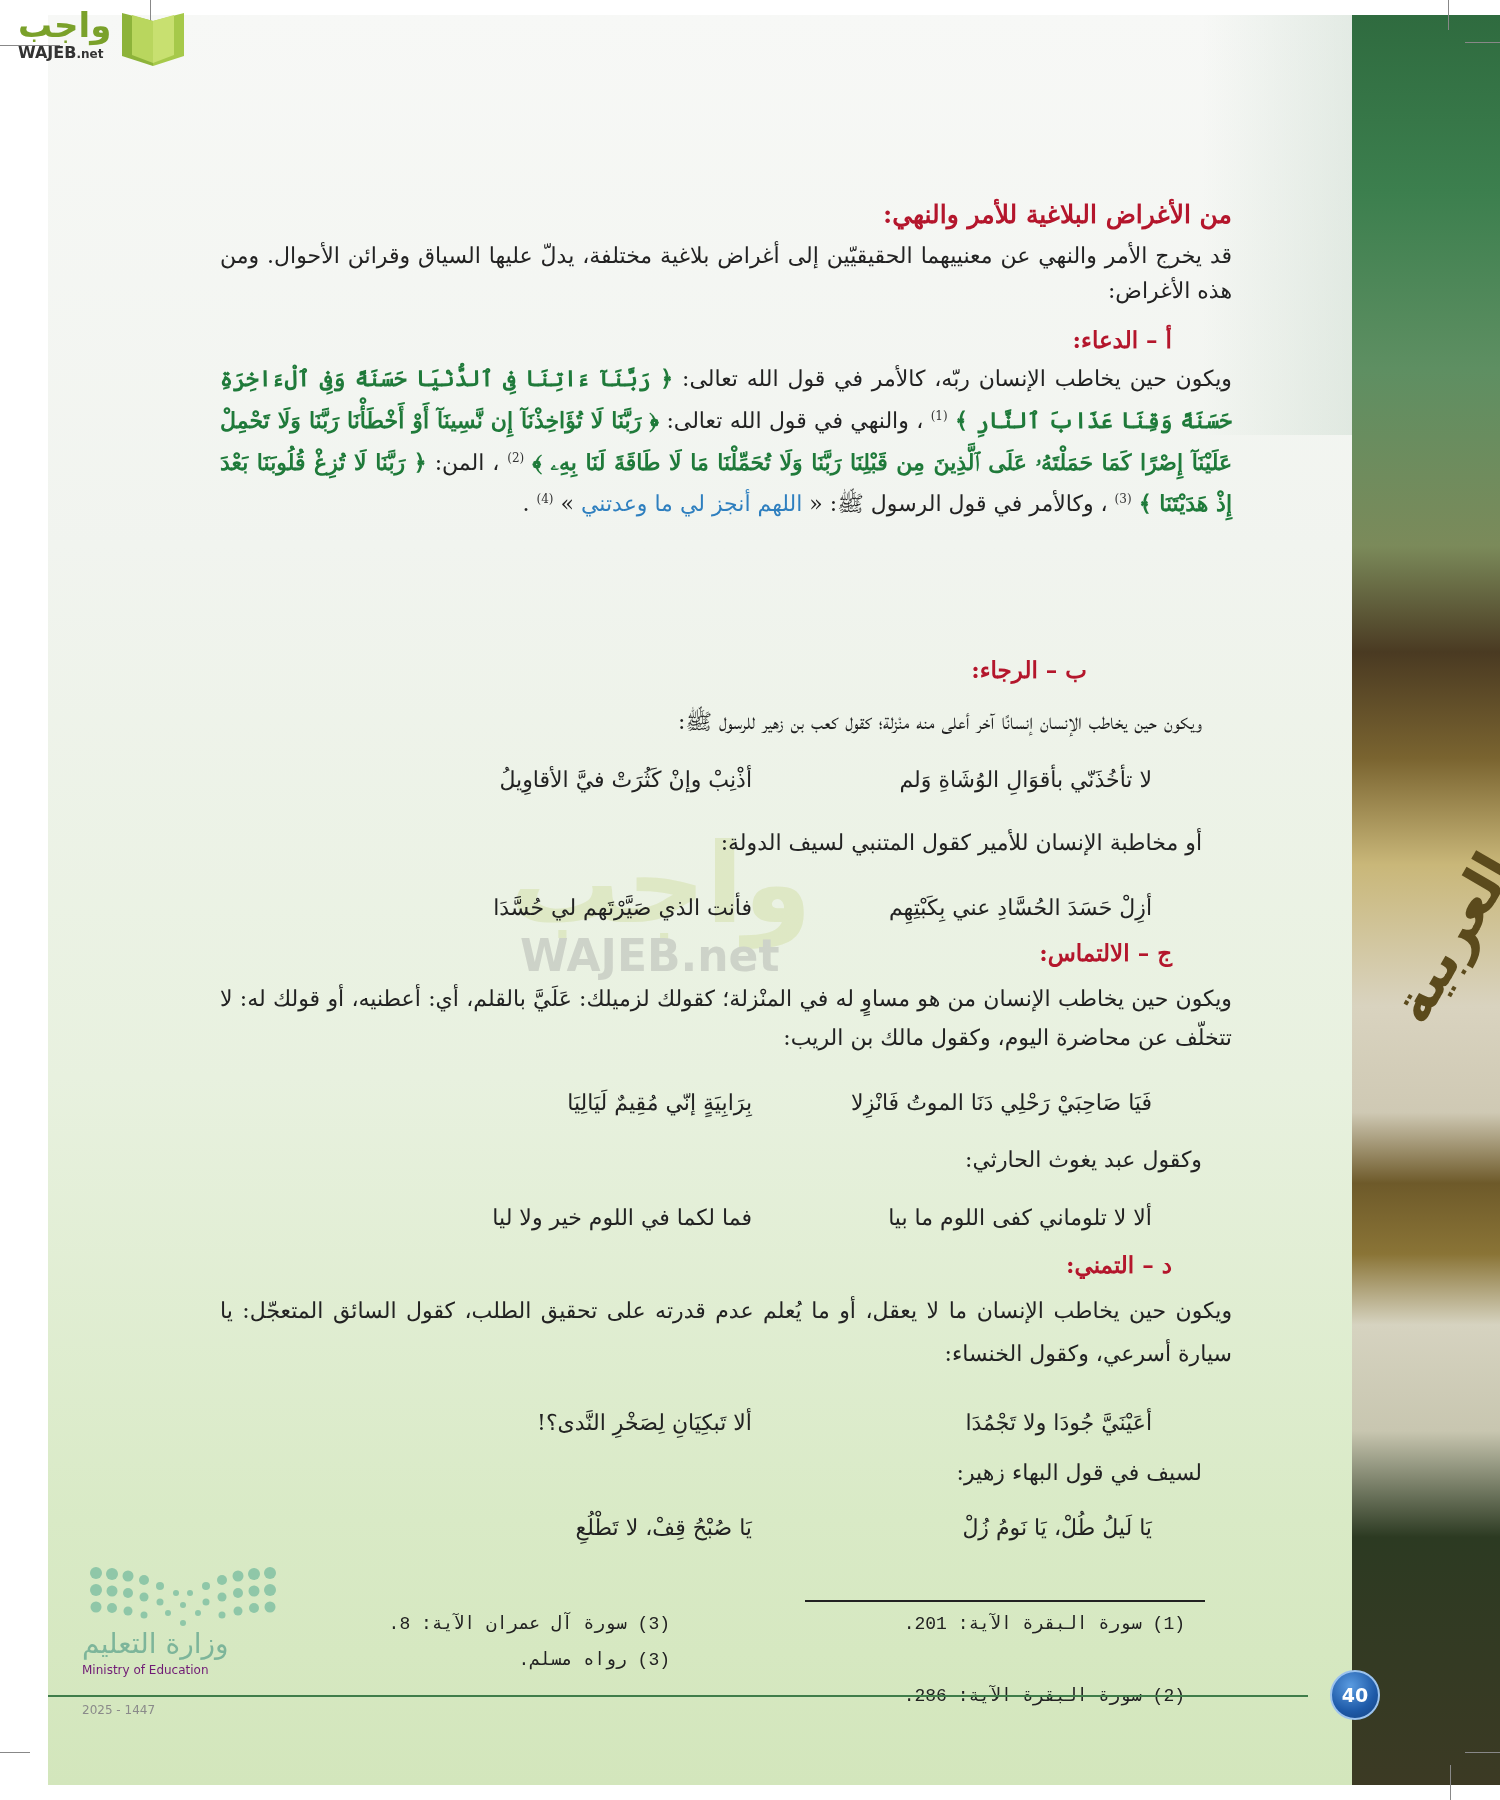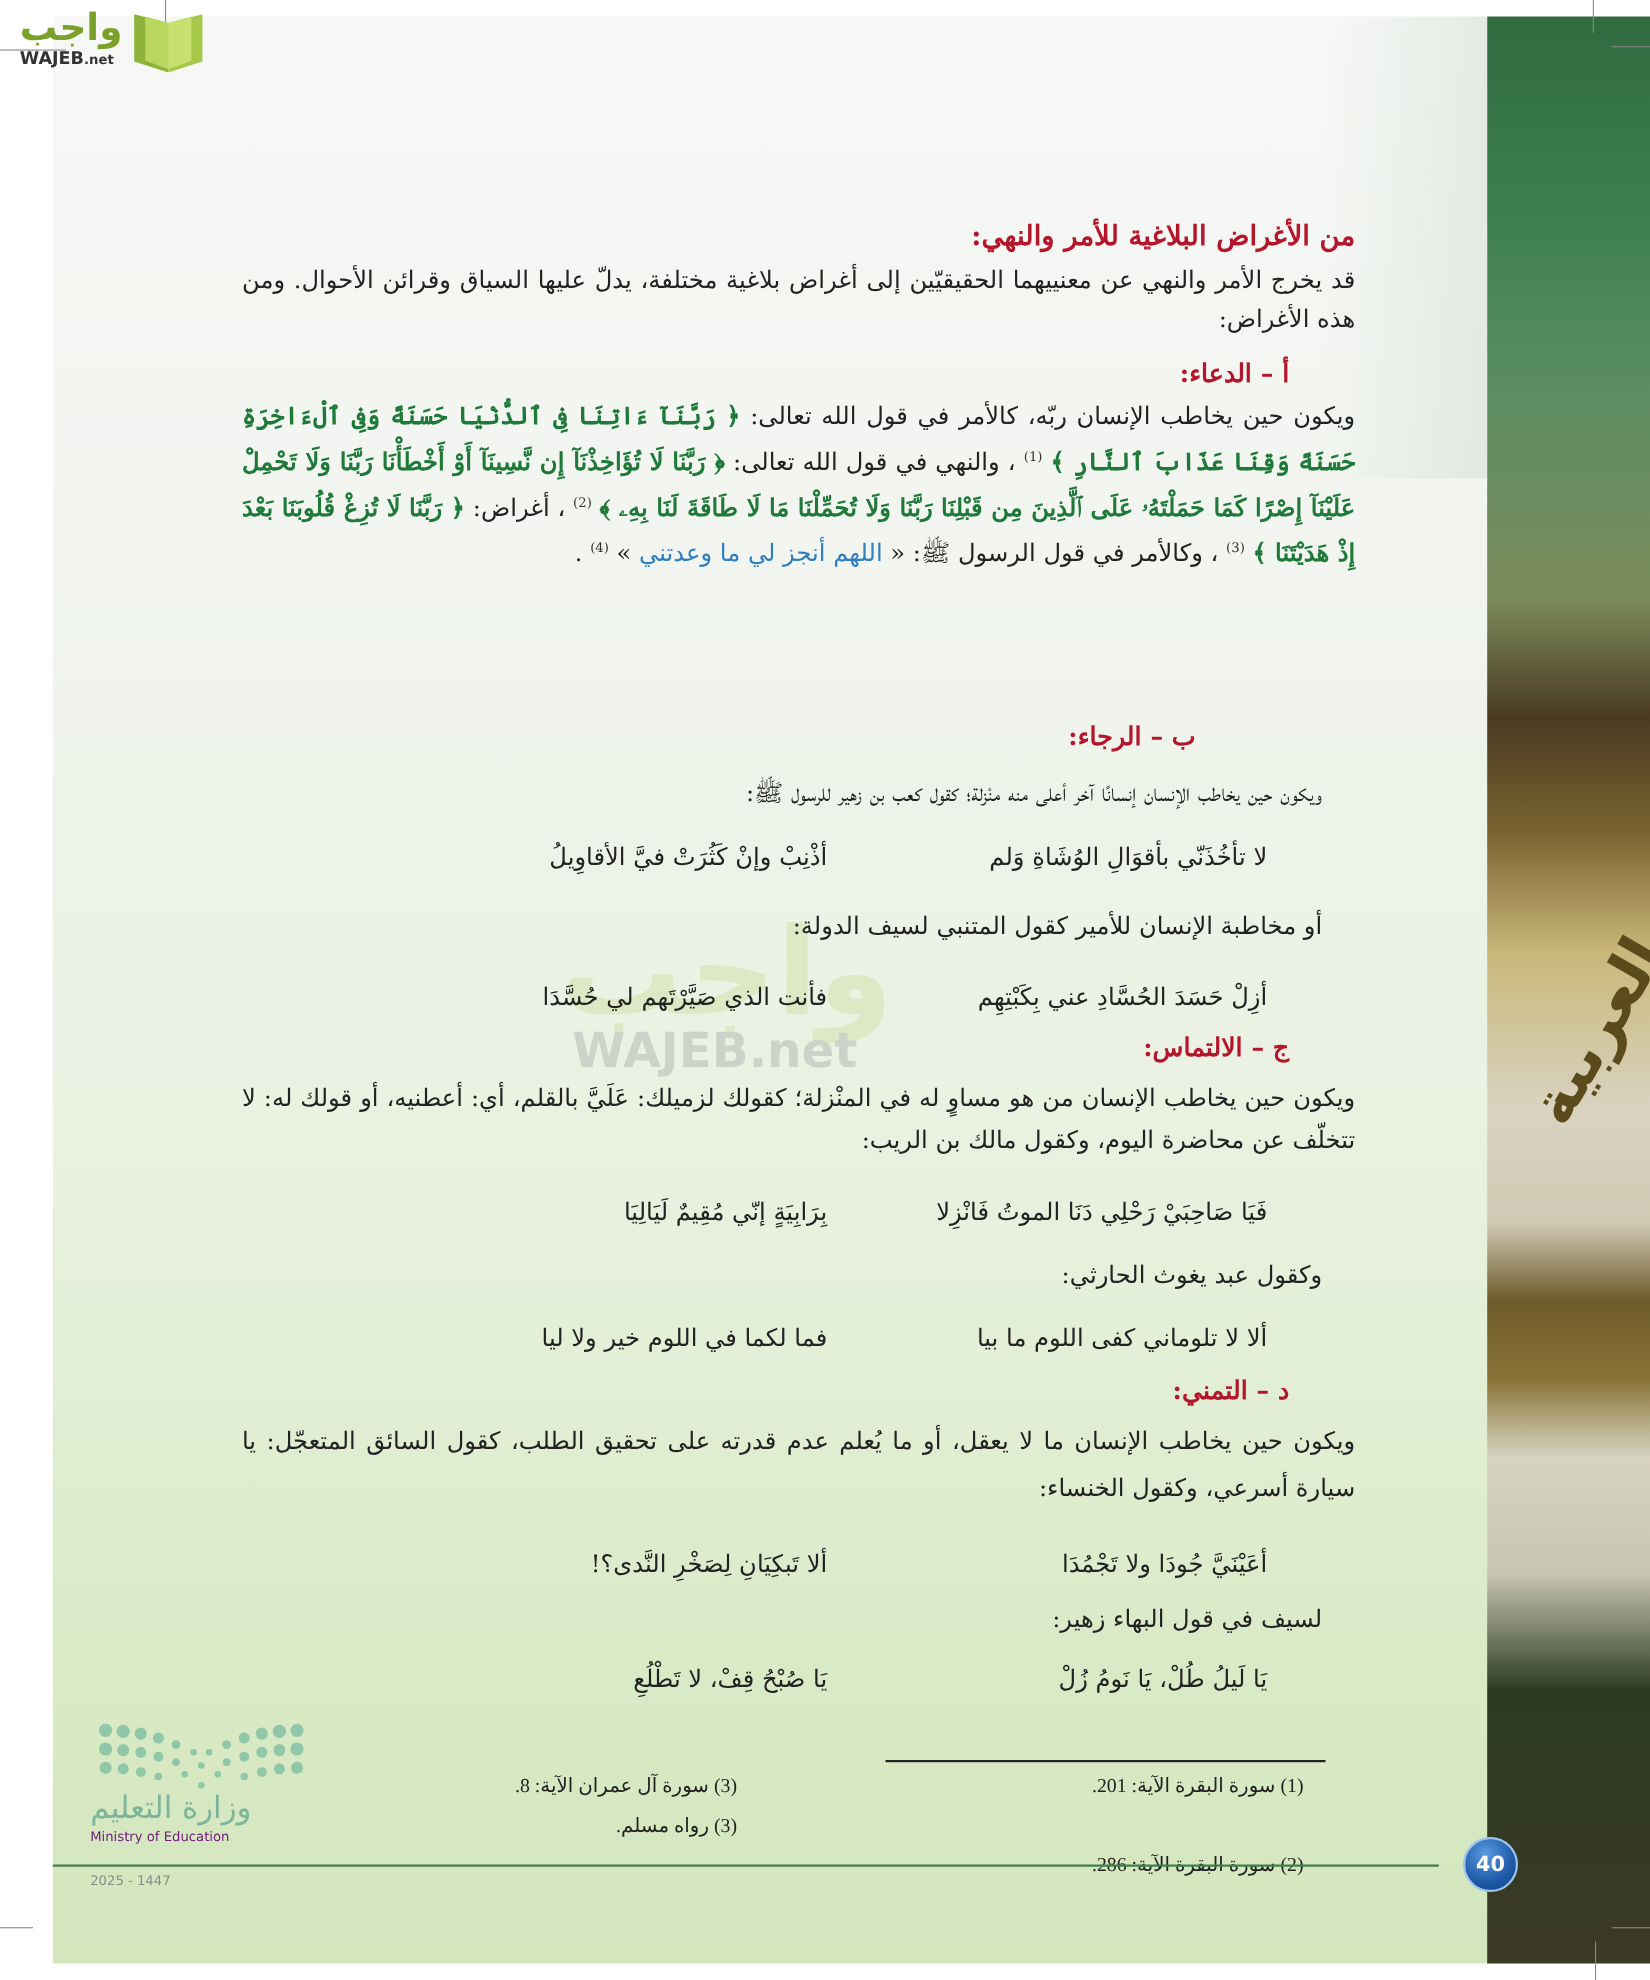--- a/index.html
+++ b/index.html
@@ -56,21 +56,21 @@
   }
   .quran { color: #1f7a3a; font-weight: bold; }
   .hadith { color: #2e7fbf; }
   sup.fn { font-size: 12px; color: #333; }
   .verse { position: absolute; right: 0; left: 0; height: 40px; }
   .verse .h1 { position: absolute; right: 80px; white-space: nowrap; }
   .verse .h2 { position: absolute; right: 480px; white-space: nowrap; }
 
   .fn-rule { position: absolute; left: 805px; top: 1600px; width: 400px; height: 2px; background: #222; }
   .footnote {
-    position: absolute; direction: rtl; font-family: Liberation Serif, serif;
+    position: absolute; direction: rtl; font-family: Liberation Mono, monospace;
     font-size: 18px; color: #222; white-space: nowrap; text-align: right;
   }
   .bottom-rule { position: absolute; left: 48px; top: 1695px; width: 1260px; height: 2px; background: #3f7d4a; }
   .page-num {
     position: absolute; left: 1330px; top: 1670px; width: 46px; height: 46px; border-radius: 50%;
     background: radial-gradient(circle at 40% 30%, #5a9be0 0%, #1e5aa8 60%, #14407e 100%);
     color: #fff; font-family: "DejaVu Sans", sans-serif; font-weight: bold; font-size: 19px;
     display: flex; align-items: center; justify-content: center; border: 2px solid #9cc3ee;
   }
   .ministry { position: absolute; left: 80px; top: 1565px; width: 200px; height: 130px; }
@@ -139,21 +139,21 @@
   <div class="para" style="top:238px;">قد يخرج الأمر والنهي عن معنييهما الحقيقيّين إلى أغراض بلاغية مختلفة، يدلّ عليها السياق وقرائن الأحوال. ومن هذه الأغراض:</div>
 
   <div class="sub" style="right:60px;top:322px;">أ – الدعاء:</div>
   <div class="para" style="top:358px; line-height:1.9;">
     <span>ويكون حين يخاطب الإنسان ربّه، كالأمر في قول الله تعالى: </span>
     <span class="quran">﴿ رَبَّنَآ ءَاتِنَا فِى ٱلدُّنْيَا حَسَنَةً وَفِى ٱلْءَاخِرَةِ حَسَنَةً وَقِنَا عَذَابَ ٱلنَّارِ ﴾</span>
     <sup class="fn">(1)</sup>
     <span>، والنهي في قول الله تعالى: </span>
     <span class="quran">﴿ رَبَّنَا لَا تُؤَاخِذْنَآ إِن نَّسِينَآ أَوْ أَخْطَأْنَا رَبَّنَا وَلَا تَحْمِلْ عَلَيْنَآ إِصْرًا كَمَا حَمَلْتَهُۥ عَلَى ٱلَّذِينَ مِن قَبْلِنَا رَبَّنَا وَلَا تُحَمِّلْنَا مَا لَا طَاقَةَ لَنَا بِهِۦ ﴾</span>
     <sup class="fn">(2)</sup>
-    <span>، أغراض: </span>
+    <span>، المن: </span>
     <span class="quran">﴿ رَبَّنَا لَا تُزِغْ قُلُوبَنَا بَعْدَ إِذْ هَدَيْتَنَا ﴾</span>
     <sup class="fn">(3)</sup>
     <span>، وكالأمر في قول الرسول ﷺ: « </span>
     <span class="hadith">اللهم أنجز لي ما وعدتني</span>
     <span> »</span>
     <sup class="fn">(4)</sup>
     <span>.</span>
   </div>
 
   <div class="sub" style="right:145px;top:652px;">ب – الرجاء:</div>

